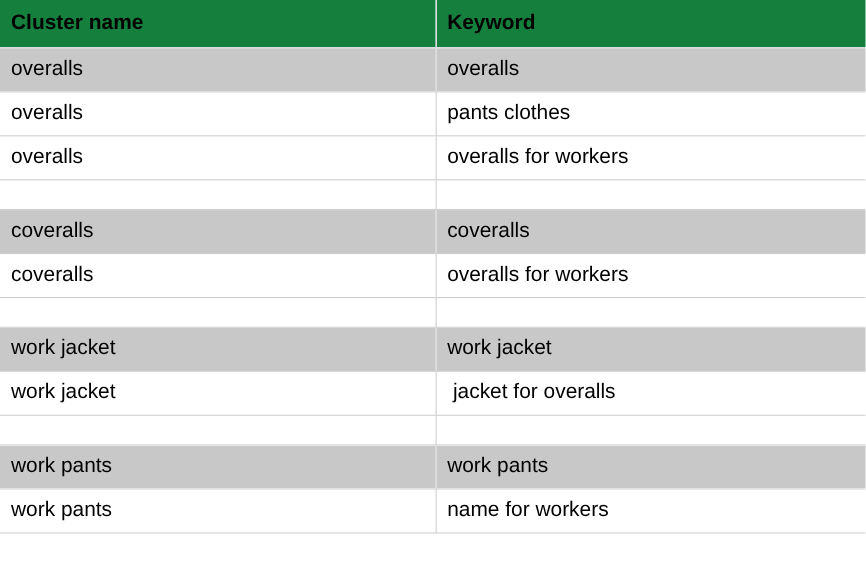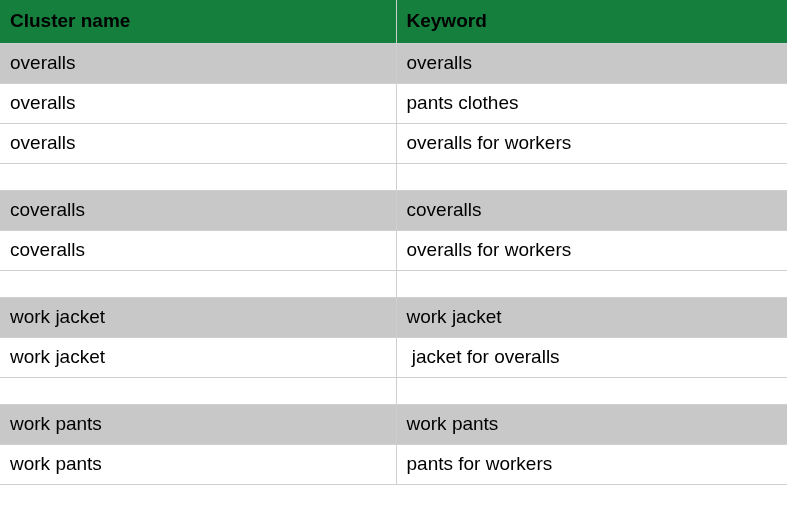--- a/index.html
+++ b/index.html
@@ -113,16 +113,16 @@
       <tr class="row-spacer">
         <td></td>
         <td></td>
       </tr>
       <tr class="row-shaded">
         <td>work pants</td>
         <td>work pants</td>
       </tr>
       <tr class="row-plain">
         <td>work pants</td>
-        <td>pants for workers</td>
+        <td>name for workers</td>
       </tr>
     </tbody>
 </table>
 
 </body></html>

